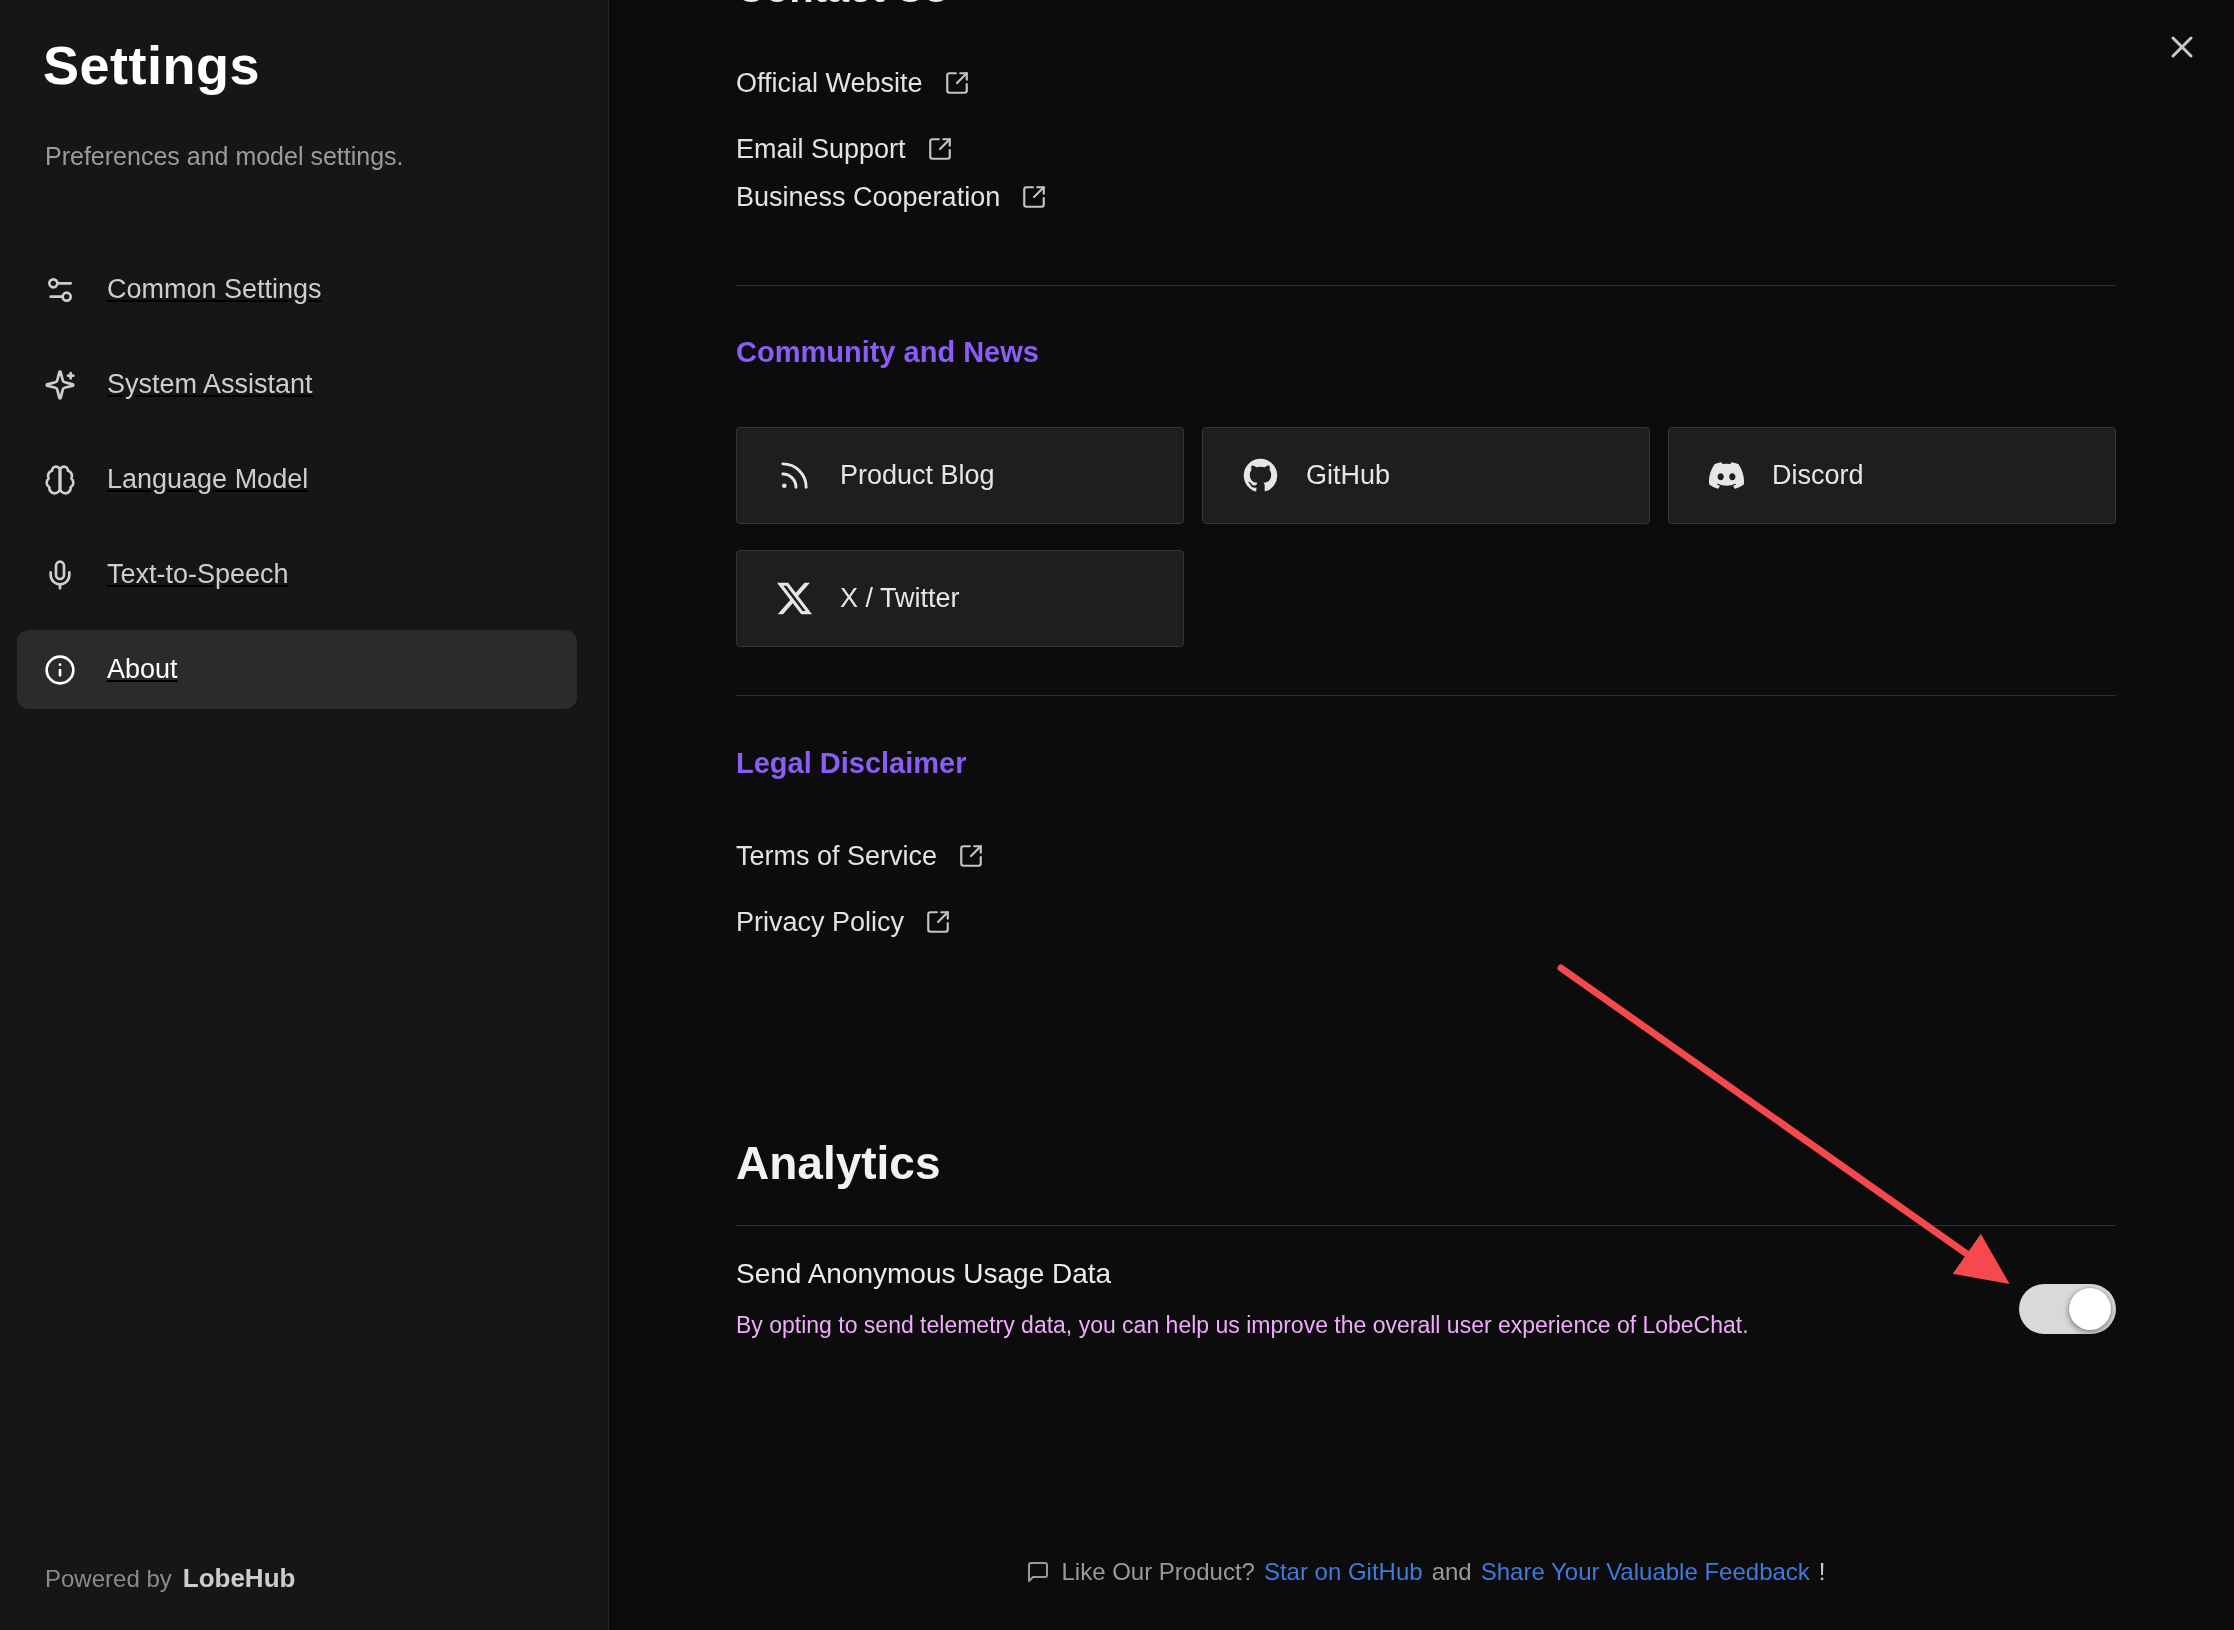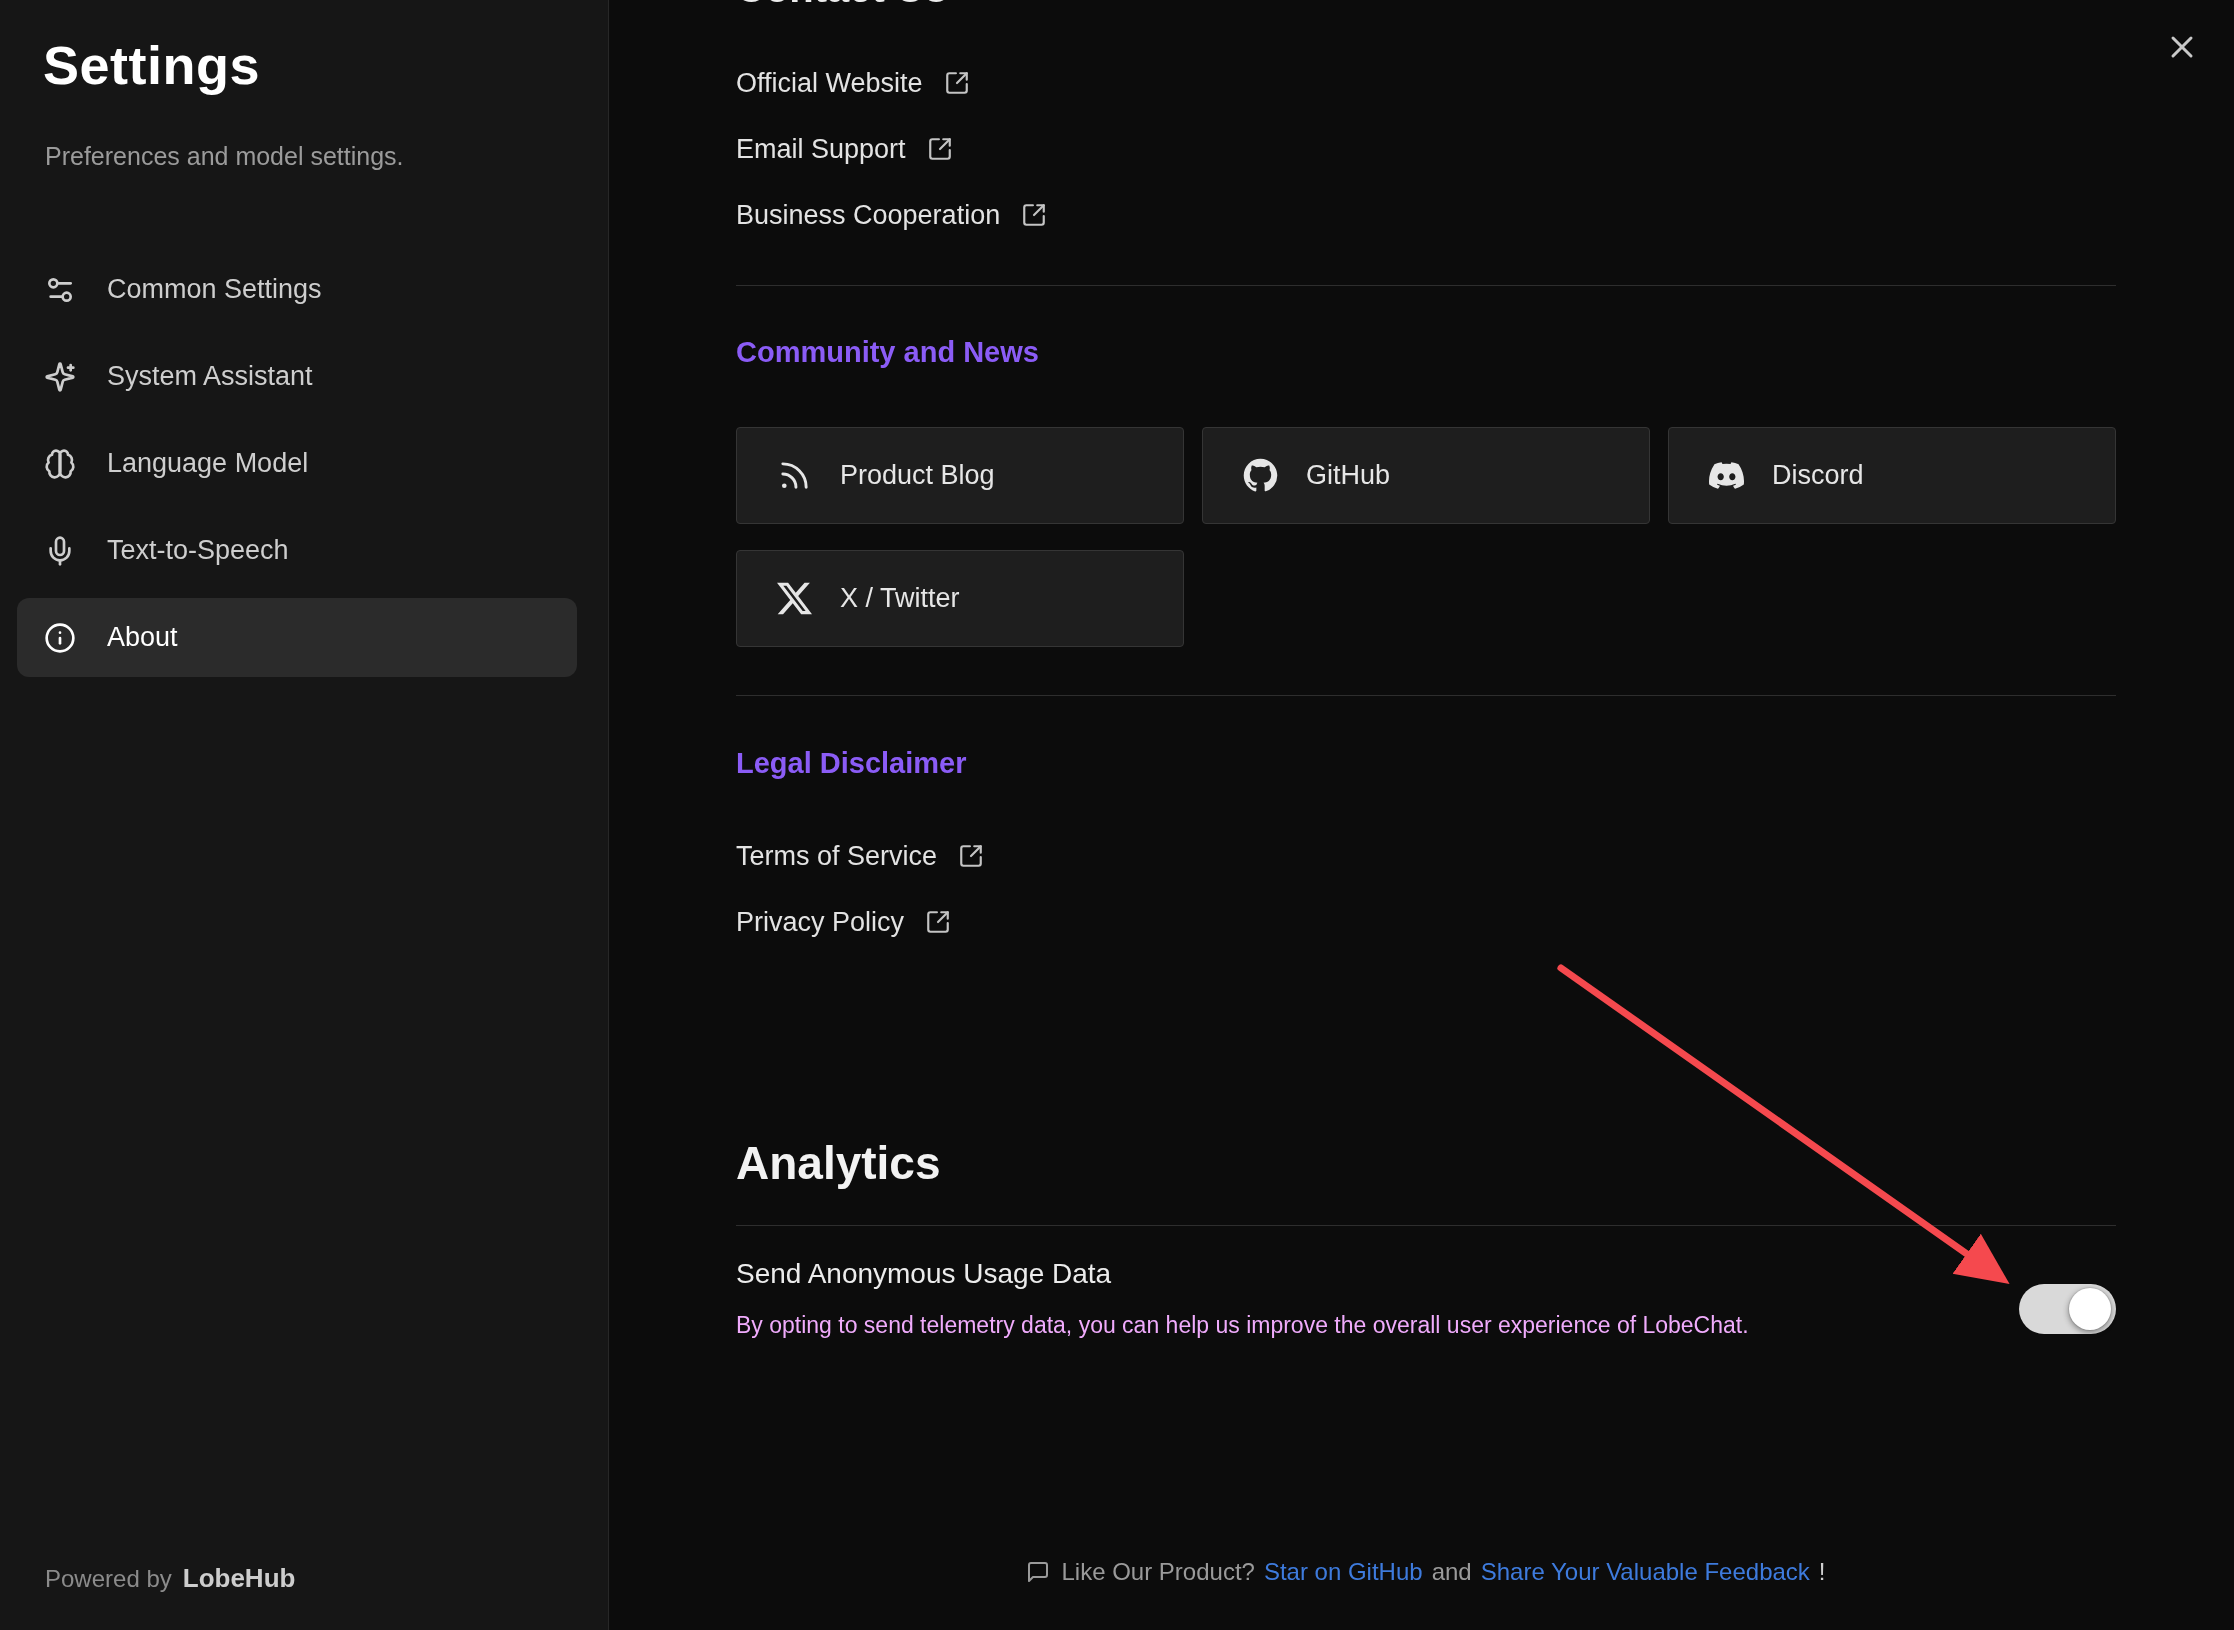--- a/index.html
+++ b/index.html
@@ -3,21 +3,21 @@
 <meta charset="utf-8">
 <style>
   html,body{margin:0;padding:0;background:#000;}
   .app{width:2234px;height:1630px;display:flex;background:#0c0c0c;
        font-family:"Liberation Sans","DejaVu Sans",sans-serif;position:relative;overflow:hidden;}
 
   
   .sidebar{width:608px;background:#161616;border-right:1px solid #272727;position:relative;flex-shrink:0;}
   .sb-title{position:absolute;left:43px;top:34px;font-size:54px;font-weight:800;color:#ffffff;margin:0;letter-spacing:.5px;}
   .sb-sub{position:absolute;left:45px;top:142px;font-size:25px;color:#9b9b9b;}
-  .nav{position:absolute;left:17px;right:31px;top:250px;display:flex;flex-direction:column;gap:8px;}
+  .nav{position:absolute;left:17px;right:31px;top:250px;display:flex;flex-direction:column;gap:16px;text-decoration:underline;}
   .nav-item{height:79px;border-radius:12px;display:flex;align-items:center;padding-left:27px;gap:31px;color:#cecece;cursor:pointer;}
   .nav-item.active{background:#2b2b2b;color:#ffffff;}
   .nav-icon{width:32px;height:32px;display:flex;align-items:center;justify-content:center;}
   .nav-icon svg{width:32px;height:32px;}
   .nav-label{font-size:27px;}
   .sb-footer{position:absolute;left:45px;bottom:36px;font-size:24px;color:#8b8b8b;display:flex;gap:11px;align-items:center;}
   .brand{color:#cdcdcd;font-weight:700;font-size:26px;cursor:pointer;}
 
   
   .main{flex:1;position:relative;overflow:hidden;background:#0c0c0c;}
@@ -148,21 +148,21 @@
     <div class="link-row" style="top:129px">
       <span>Email Support</span>
       <span class="ext-icon">
         <svg viewBox="0 0 24 24" fill="none" stroke="currentColor" stroke-width="2" stroke-linecap="round" stroke-linejoin="round">
             <path d="M21 13v6a2 2 0 0 1-2 2H5a2 2 0 0 1-2-2V5a2 2 0 0 1 2-2h6"></path>
             <path d="m21 3-9 9"></path>
             <path d="M15 3h6v6"></path>
           </svg>
       </span>
     </div>
-    <div class="link-row" style="top:195px">
+    <div class="link-row" style="top:177px">
       <span>Business Cooperation</span>
       <span class="ext-icon">
         <svg viewBox="0 0 24 24" fill="none" stroke="currentColor" stroke-width="2" stroke-linecap="round" stroke-linejoin="round">
             <path d="M21 13v6a2 2 0 0 1-2 2H5a2 2 0 0 1-2-2V5a2 2 0 0 1 2-2h6"></path>
             <path d="m21 3-9 9"></path>
             <path d="M15 3h6v6"></path>
           </svg>
       </span>
     </div>
 

